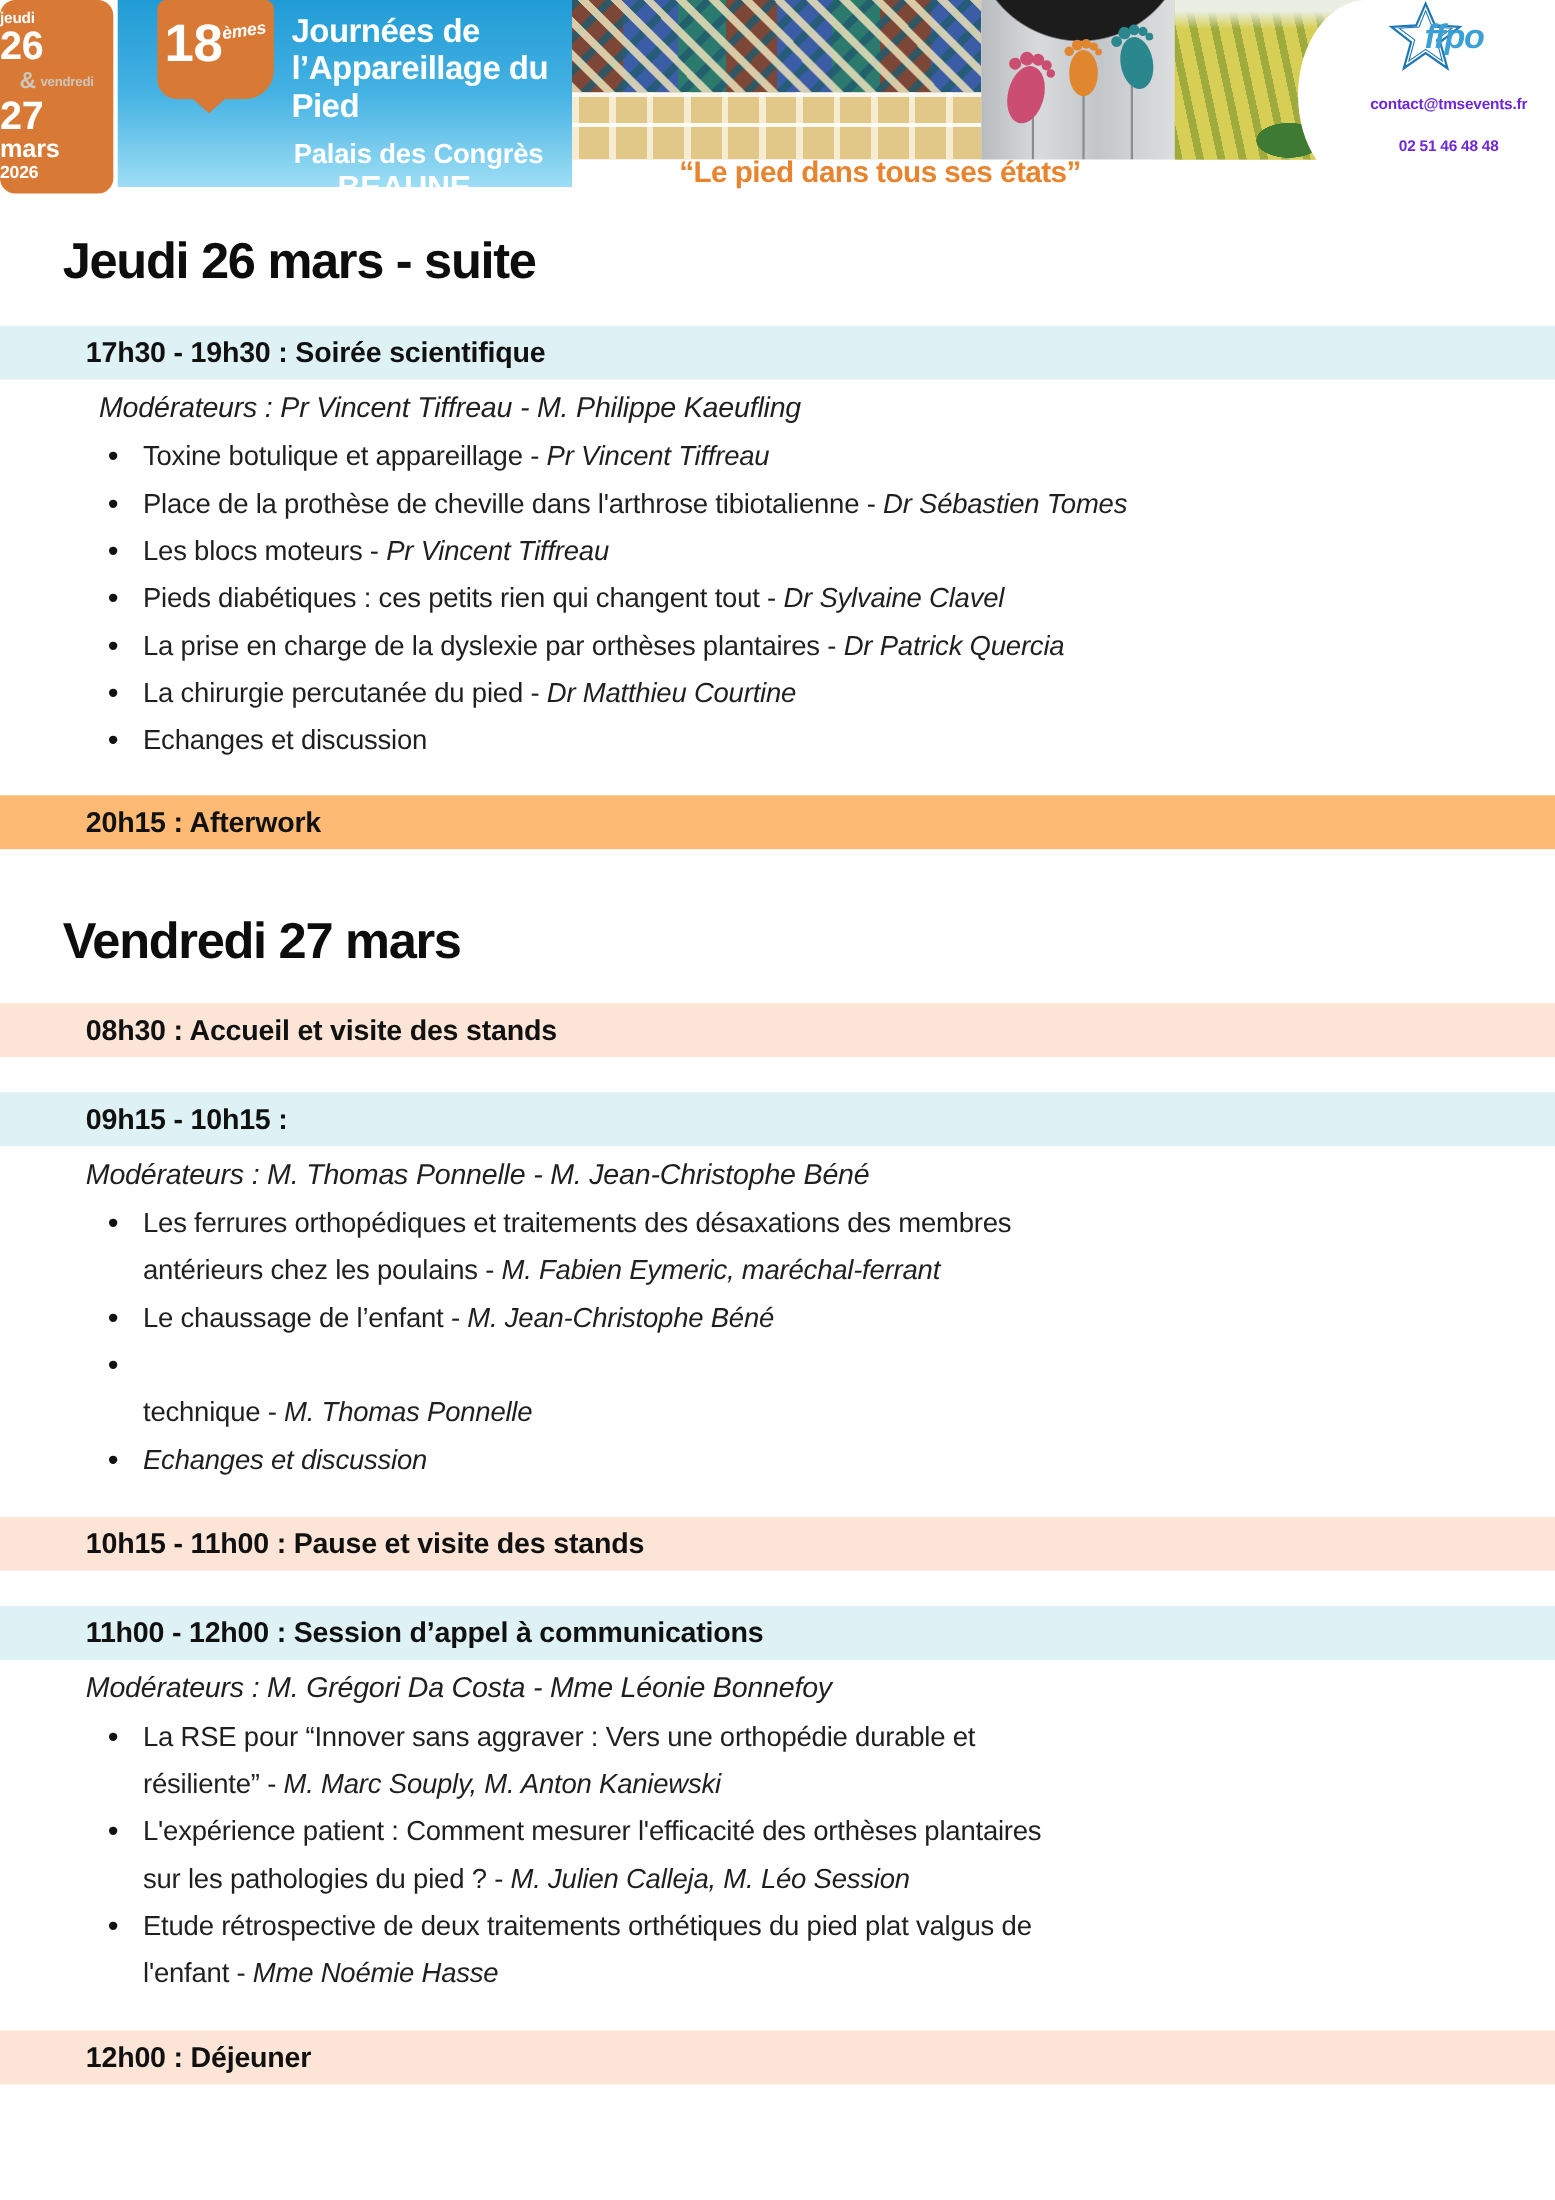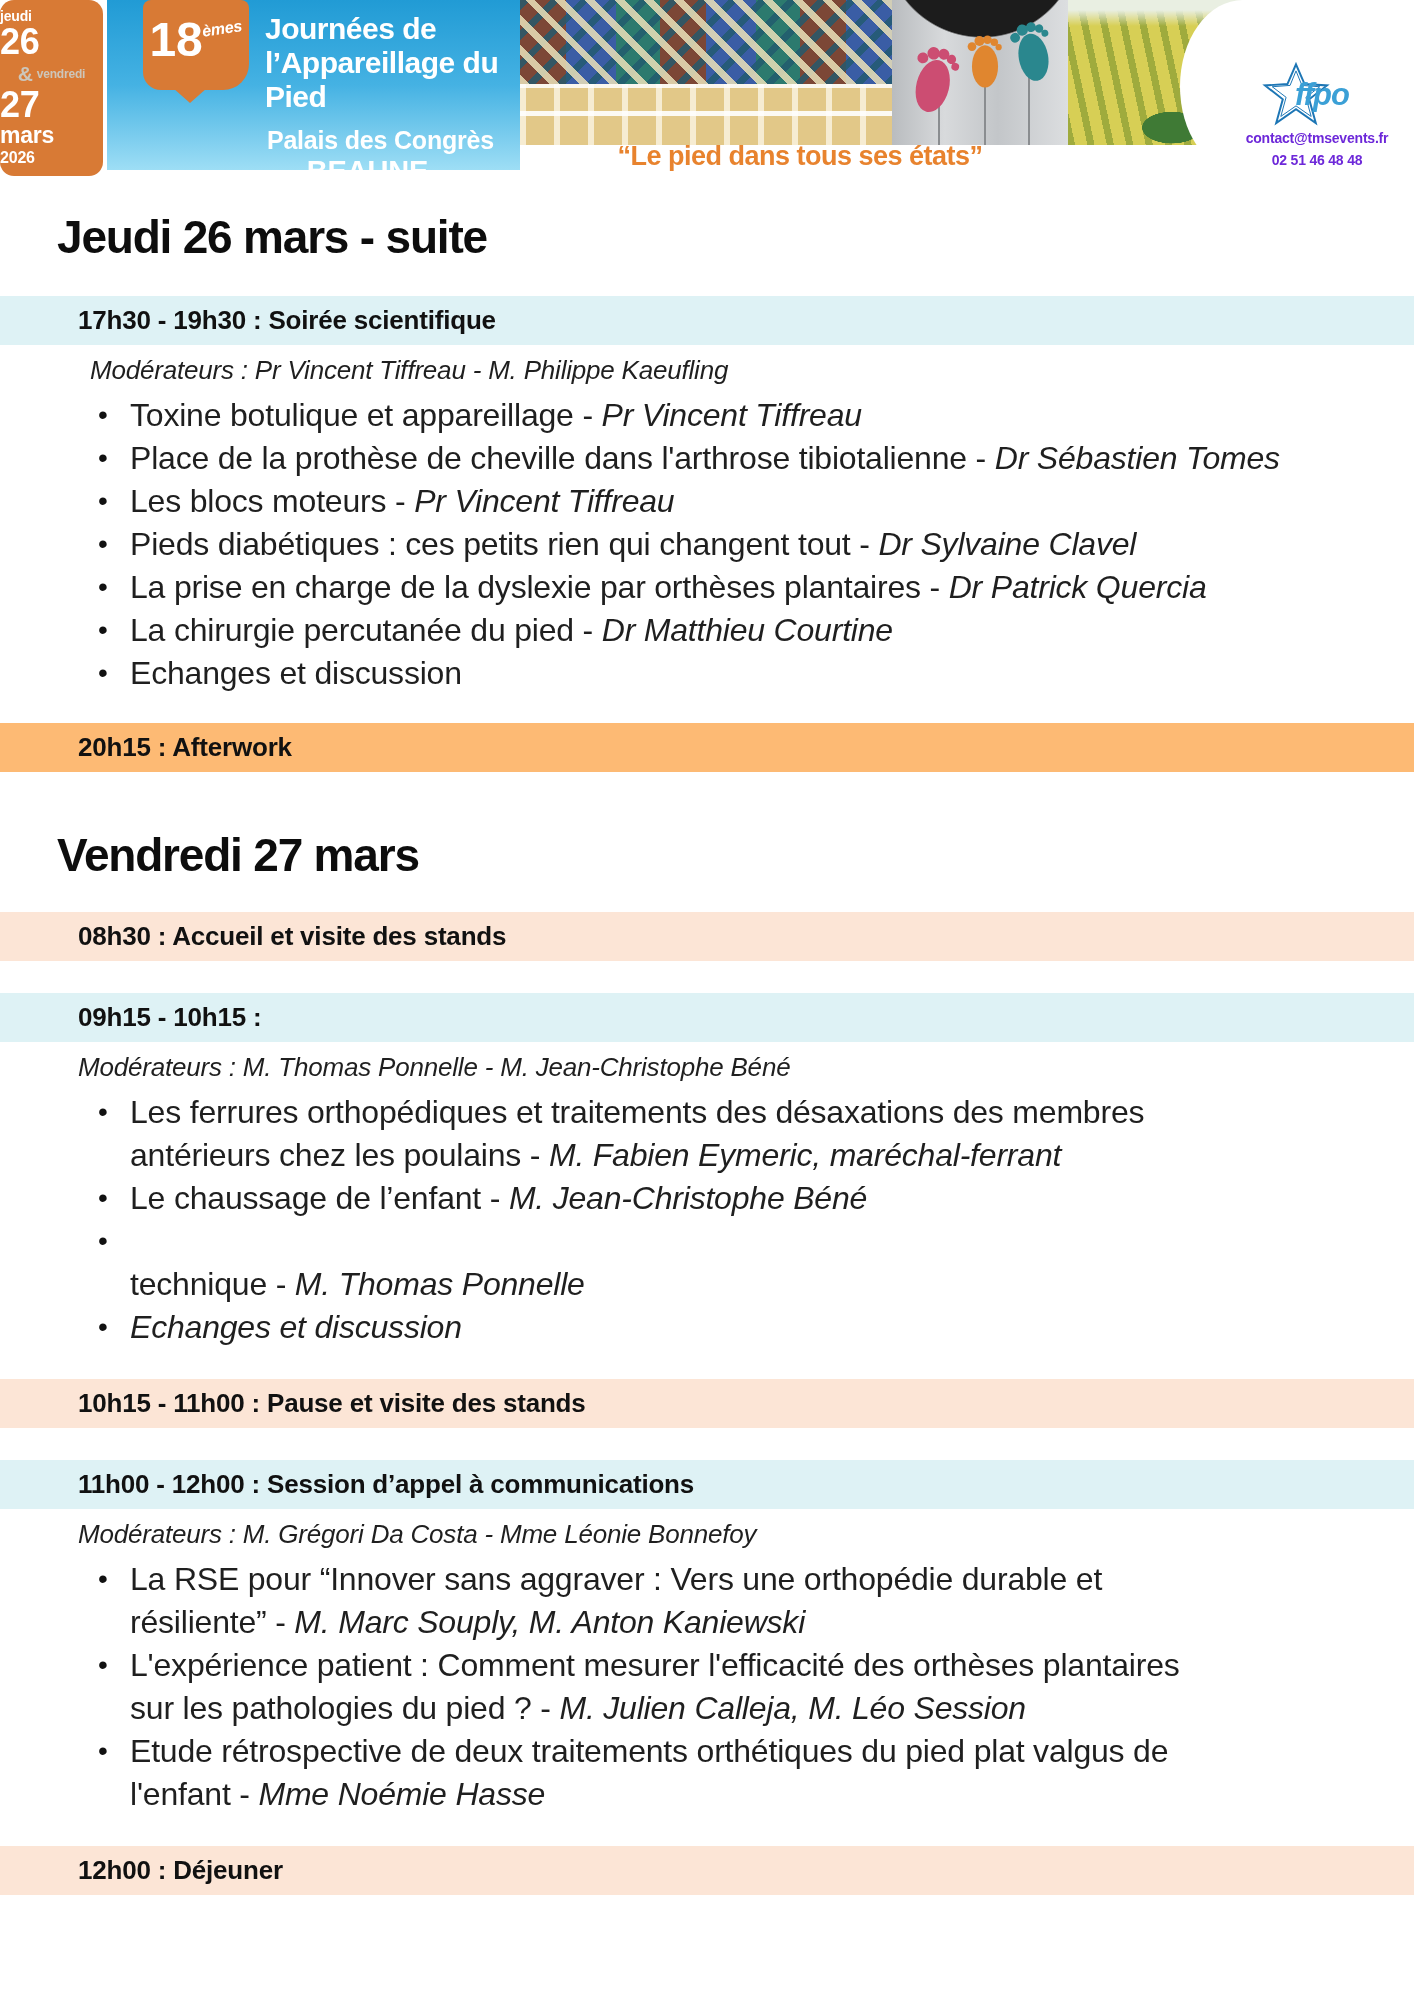--- a/index.html
+++ b/index.html
@@ -84,22 +84,22 @@
     background-image:
       linear-gradient(180deg, #e9efe2 0 10px, rgba(0,0,0,0) 26px),
       radial-gradient(40px 22px at 55% 78%, #3f7a35 98%, rgba(0,0,0,0)),
       radial-gradient(34px 18px at 78% 64%, #4c8a3c 98%, rgba(0,0,0,0)),
       radial-gradient(30px 16px at 30% 88%, #3f7a35 98%, rgba(0,0,0,0)),
       repeating-linear-gradient(78deg, #9fab3d 0 7px, #d7cf55 7px 19px);
   }
   .logo-area {
     position:absolute; right:0; top:0; width:234px; height:170px; background:#fff;
     border-radius:120px 0 0 110px / 165px 0 0 160px;
-    display:flex; flex-direction:column; align-items:center; justify-content:flex-end;
-    padding-left:40px; gap:1px; z-index:3;
+    display:flex; flex-direction:column; align-items:center; justify-content:flex-start;
+    padding-left:40px; gap:18px; z-index:3;
   }
   .ffpo-logo { position:relative; width:120px; height:66px; }
   .ffpo-text {
     position:absolute; left:38px; top:16px; font-size:31px; font-weight:700; font-style:italic;
     color:#3ba0d6; letter-spacing:-1px;
   }
   .contact { font-size:14px; font-weight:700; color:#6d28d9; line-height:1.45; text-align:center; }
   .tagline-bar {
     position:absolute; left:520px; top:141px; width:560px; text-align:center;
     color:#e8832e; font-weight:700; font-size:27px; letter-spacing:-0.5px; z-index:2;
@@ -113,21 +113,21 @@
   .band { font-size:26px; font-weight:700; color:#111; padding:9px 20px 9px 78px; }
   .band.cyan  { background:#def2f5; margin-top:32px; }
   .band.peach { background:#fce5d6; margin-top:30px; }
   .band.gray  { background:#fdba74; margin-top:28px; }
 
   .mods { font-style:italic; font-size:26px; margin:10px 0 2px 78px; }
   .mods.indent { margin-left:90px; }
 
   ul.agenda { list-style:none; margin:8px 0 0 92px; width:1240px; }
   ul.agenda li {
-    position:relative; padding-left:38px; font-size:32px; line-height:43px; max-width:1190px;
+    position:relative; padding-left:38px; font-size:25px; line-height:43px; max-width:1190px;
   }
   ul.agenda li::before {
     content:"\2022"; position:absolute; left:6px; top:-1px; font-size:28px; color:#111;
   }
   .sp { font-style:italic; }
 </style>
 </head>
 <body>
 
 <div class="header">

